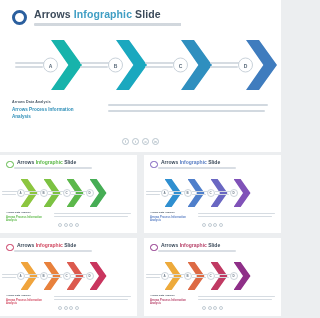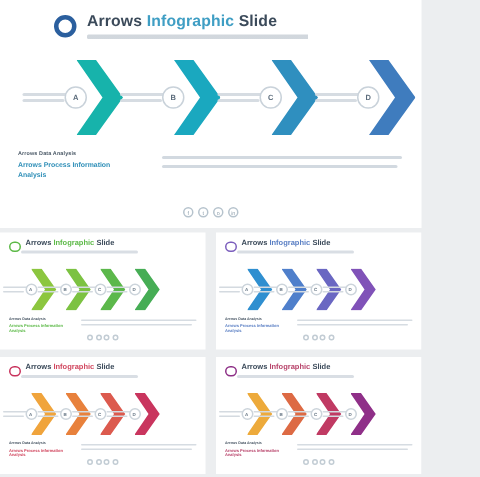--- a/index.html
+++ b/index.html
@@ -9,21 +9,20 @@
     font-family:"Liberation Sans", sans-serif;
     overflow:hidden;
   }
   .page{position:relative;width:281px;height:318px;background:#eceef0;}
 
   
   .hero{
     position:absolute;left:0;top:0;width:307px;height:152px;
     background:#ffffff;
     box-sizing:border-box;
-    padding-left:24px;
   }
   .hero-head{display:flex;align-items:flex-start;padding:9px 0 0 12px;}
   .ring{
     width:15px;height:15px;border-radius:50%;
     border:3px solid #2b5f9e;box-sizing:border-box;flex:0 0 auto;margin-top:1px;
   }
   .head-txt{margin-left:7px;}
   .title{font-size:10.5px;font-weight:bold;letter-spacing:.1px;white-space:nowrap;line-height:11px;}
   .title .w1{color:#3b4a5a;}
   .title .w2{color:#3f9ec4;}

